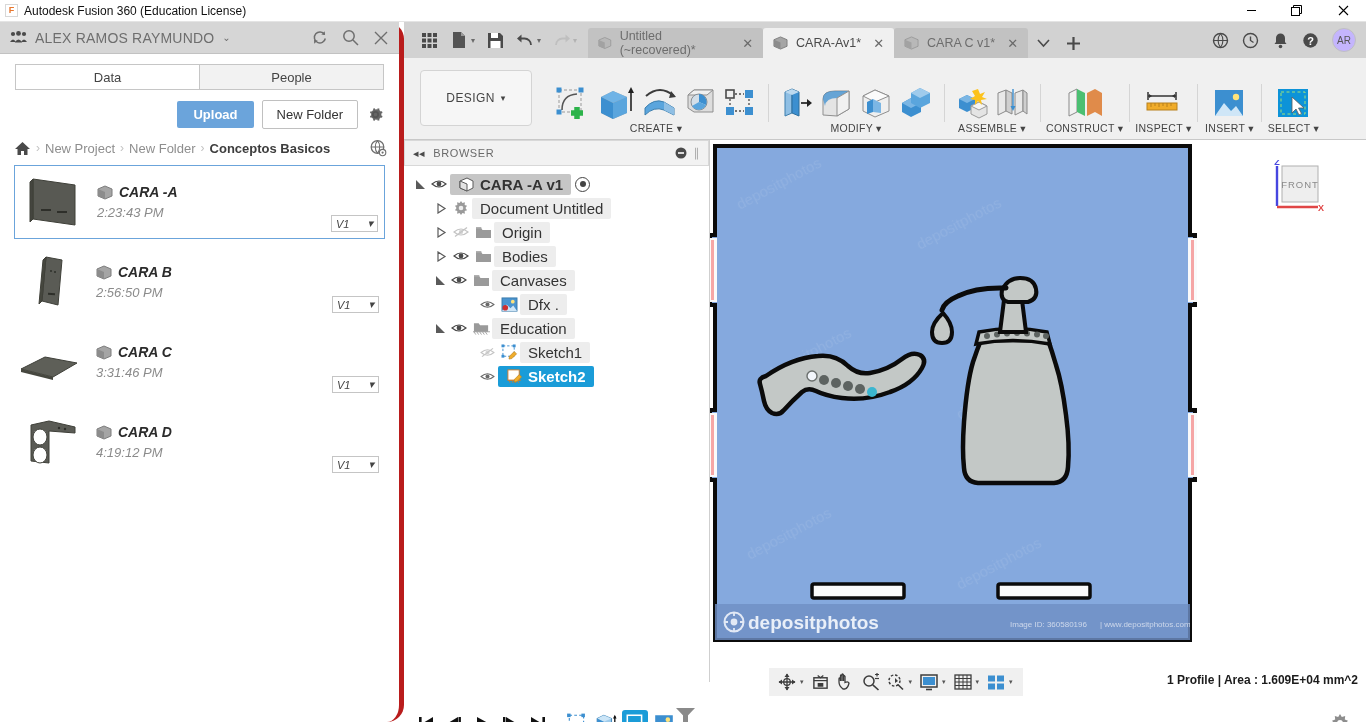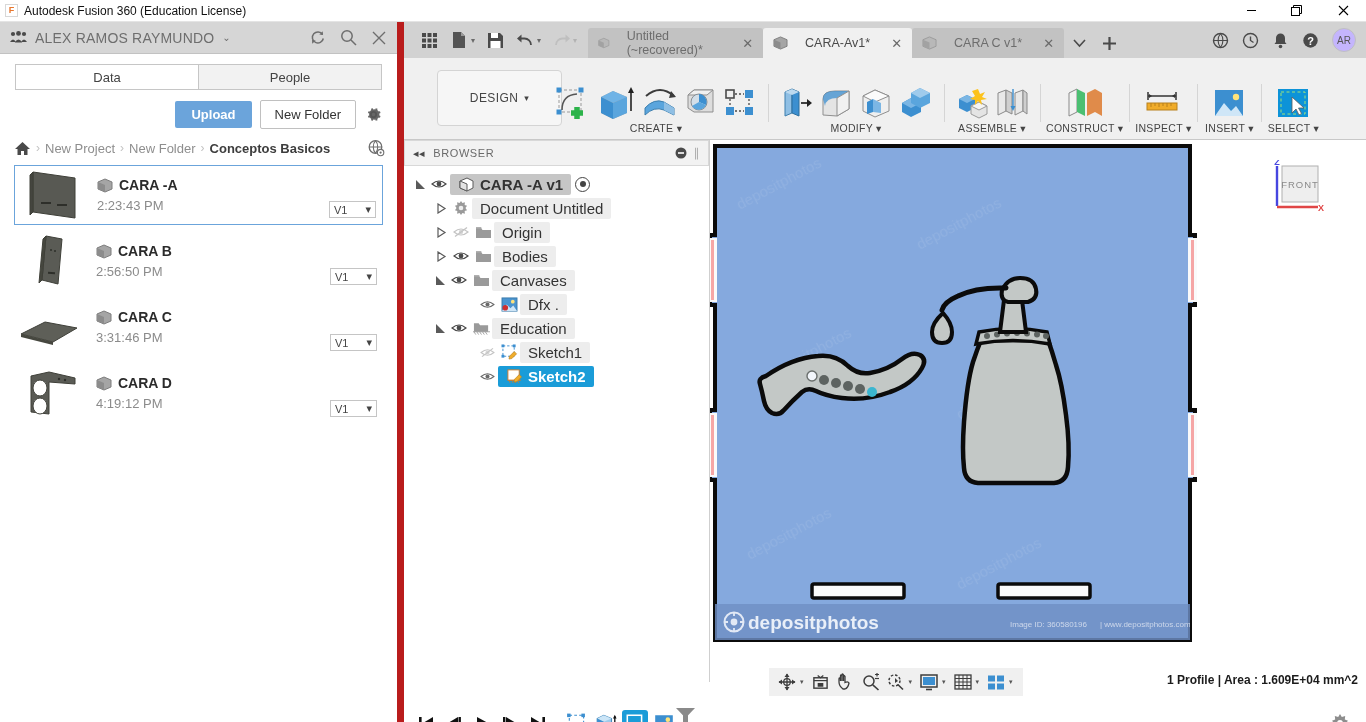--- a/index.html
+++ b/index.html
@@ -27,21 +27,21 @@
   .tb-title { font-size: 12px; color: #111; white-space: nowrap; }
   .tb-ctrls { margin-left: auto; display: flex; height: 22px; }
   .tb-btn {
     width: 46px; height: 22px; display: flex; align-items: center;
     justify-content: center; color: #000;
   }
 
   
   .datapanel {
     position: absolute; left: 0; top: 22px; width: 404px; height: 700px;
-    background: #ffffff; border-right: 7px solid #b91c1c;
+    background: #ffffff; border-right: 5px solid #b91c1c; border-radius: 17px;
   }
   .dp-header {
     height: 32px; background: #d6d6d6; display: flex; align-items: center;
     padding: 0 10px; border-bottom: 1px solid #c2c2c2;
   }
   .dp-user-icon { width: 17px; height: 13px; margin-right: 8px; position: relative; }
   .dp-user-name { font-size: 14px; color: #6e6e6e; letter-spacing: .2px; }
   .dp-caret { margin-left: 8px; font-size: 10px; color: #6e6e6e; }
   .dp-hdr-icons { margin-left: auto; display: flex; gap: 14px; align-items: center; }
   .dp-hdr-icon { color: #6e6e6e; cursor: pointer; display: flex; align-items: center; }
@@ -72,22 +72,22 @@
     display: flex; align-items: center; gap: 5px; padding: 10px 12px 8px 14px;
     font-size: 13px;
   }
   .bc-sep { color: #c3c3c3; font-size: 12px; }
   .bc-link { color: #8e8e8e; cursor: pointer; }
   .bc-current { color: #3d3d3d; font-weight: bold; cursor: pointer; }
   .bc-globe { margin-left: auto; color: #6e6e6e; display: flex; align-items: center; }
 
   .dp-list { padding: 0 14px; }
   .dp-item {
-    position: relative; height: 60px; background: #ffffff; margin-bottom: 6px;
-    display: flex; align-items: center; cursor: pointer;
+    position: relative; height: 74px; background: #ffffff; margin-bottom: 6px;
+    display: flex; align-items: center; cursor: pointer; font-style: italic;
   }
   .dp-item.selected { border: 1px solid #6ba4db; }
   .dp-thumb {
     width: 74px; height: 72px; display: flex; align-items: center;
     justify-content: center; flex-shrink: 0;
   }
   .dp-meta { flex: 1; padding-left: 8px; }
   .dp-name-row { display: flex; align-items: center; gap: 6px; }
   .dp-name { font-size: 14px; color: #2b2b2b; font-weight: bold; }
   .dp-time { font-size: 13px; color: #8b8b8b; margin-top: 5px; }
@@ -106,40 +106,40 @@
   }
   .qat-btn {
     width: 30px; height: 30px; display: flex; align-items: center;
     justify-content: center; color: #4a4a4a; cursor: pointer;
   }
   .qat-caret { font-size: 8px; color: #6a6a6a; margin-left: -3px; margin-right: 5px; cursor: pointer; }
   .qat-caret.dim { color: #b2b2b2; }
 
   .tabs { display: flex; align-items: flex-end; height: 36px; margin-left: 6px; }
   .doc-tab {
-    height: 30px; display: flex; align-items: center; gap: 17px;
+    height: 30px; display: flex; align-items: center; gap: 8px;
     padding: 0 10px 0 10px; font-size: 12.5px; color: #6d6d6d;
     background: #c2c2c2; cursor: pointer; border-radius: 3px 3px 0 0;
     max-width: 175px;
   }
   .doc-tab.active { background: #f0f0f0; color: #4a4a4a; }
   .doc-tab .x { font-size: 13px; color: #6a6a6a; margin-left: 4px; }
 
   .qat-right { margin-left: auto; display: flex; align-items: center; gap: 2px; padding-right: 10px; }
   .qat-rbtn { width: 28px; height: 30px; display: flex; align-items:center; justify-content:center; color:#4a4a4a; cursor:pointer;}
   .avatar {
     width: 24px; height: 24px; border-radius: 50%; background: #c4b5fd;
     border: 1px solid #c0c0c0; display: flex; align-items: center;
     justify-content: center; font-size: 10px; color: #555; margin-left: 6px; cursor: pointer;
   }
 
   
   .ribbon { height: 82px; background: #f0f0f0; display: flex; border-bottom: 1px solid #c8c8c8; position: relative; }
   .ws-select {
-    width: 125px; height: 56px; margin: 12px 0 0 33px; border: 1px solid #d4d4d4;
+    width: 112px; height: 56px; margin: 12px 0 0 16px; border: 1px solid #d4d4d4;
     background: #f6f6f6; border-radius: 4px; display: flex; align-items: center;
     justify-content: center; font-size: 12px; color: #444; cursor: pointer; letter-spacing: .4px;
   }
   .ribbon-tabs { position: absolute; left: 140px; top: 0; display: flex; height: 22px; }
   .rtab {
     font-size: 11.5px; color: #5a5a5a; padding: 4px 16px 0 16px; cursor: pointer;
     letter-spacing: .3px; position: relative; white-space: nowrap;
   }
   .rtab.active { color: #1a9cd8; }
   .rtab.active::after {

